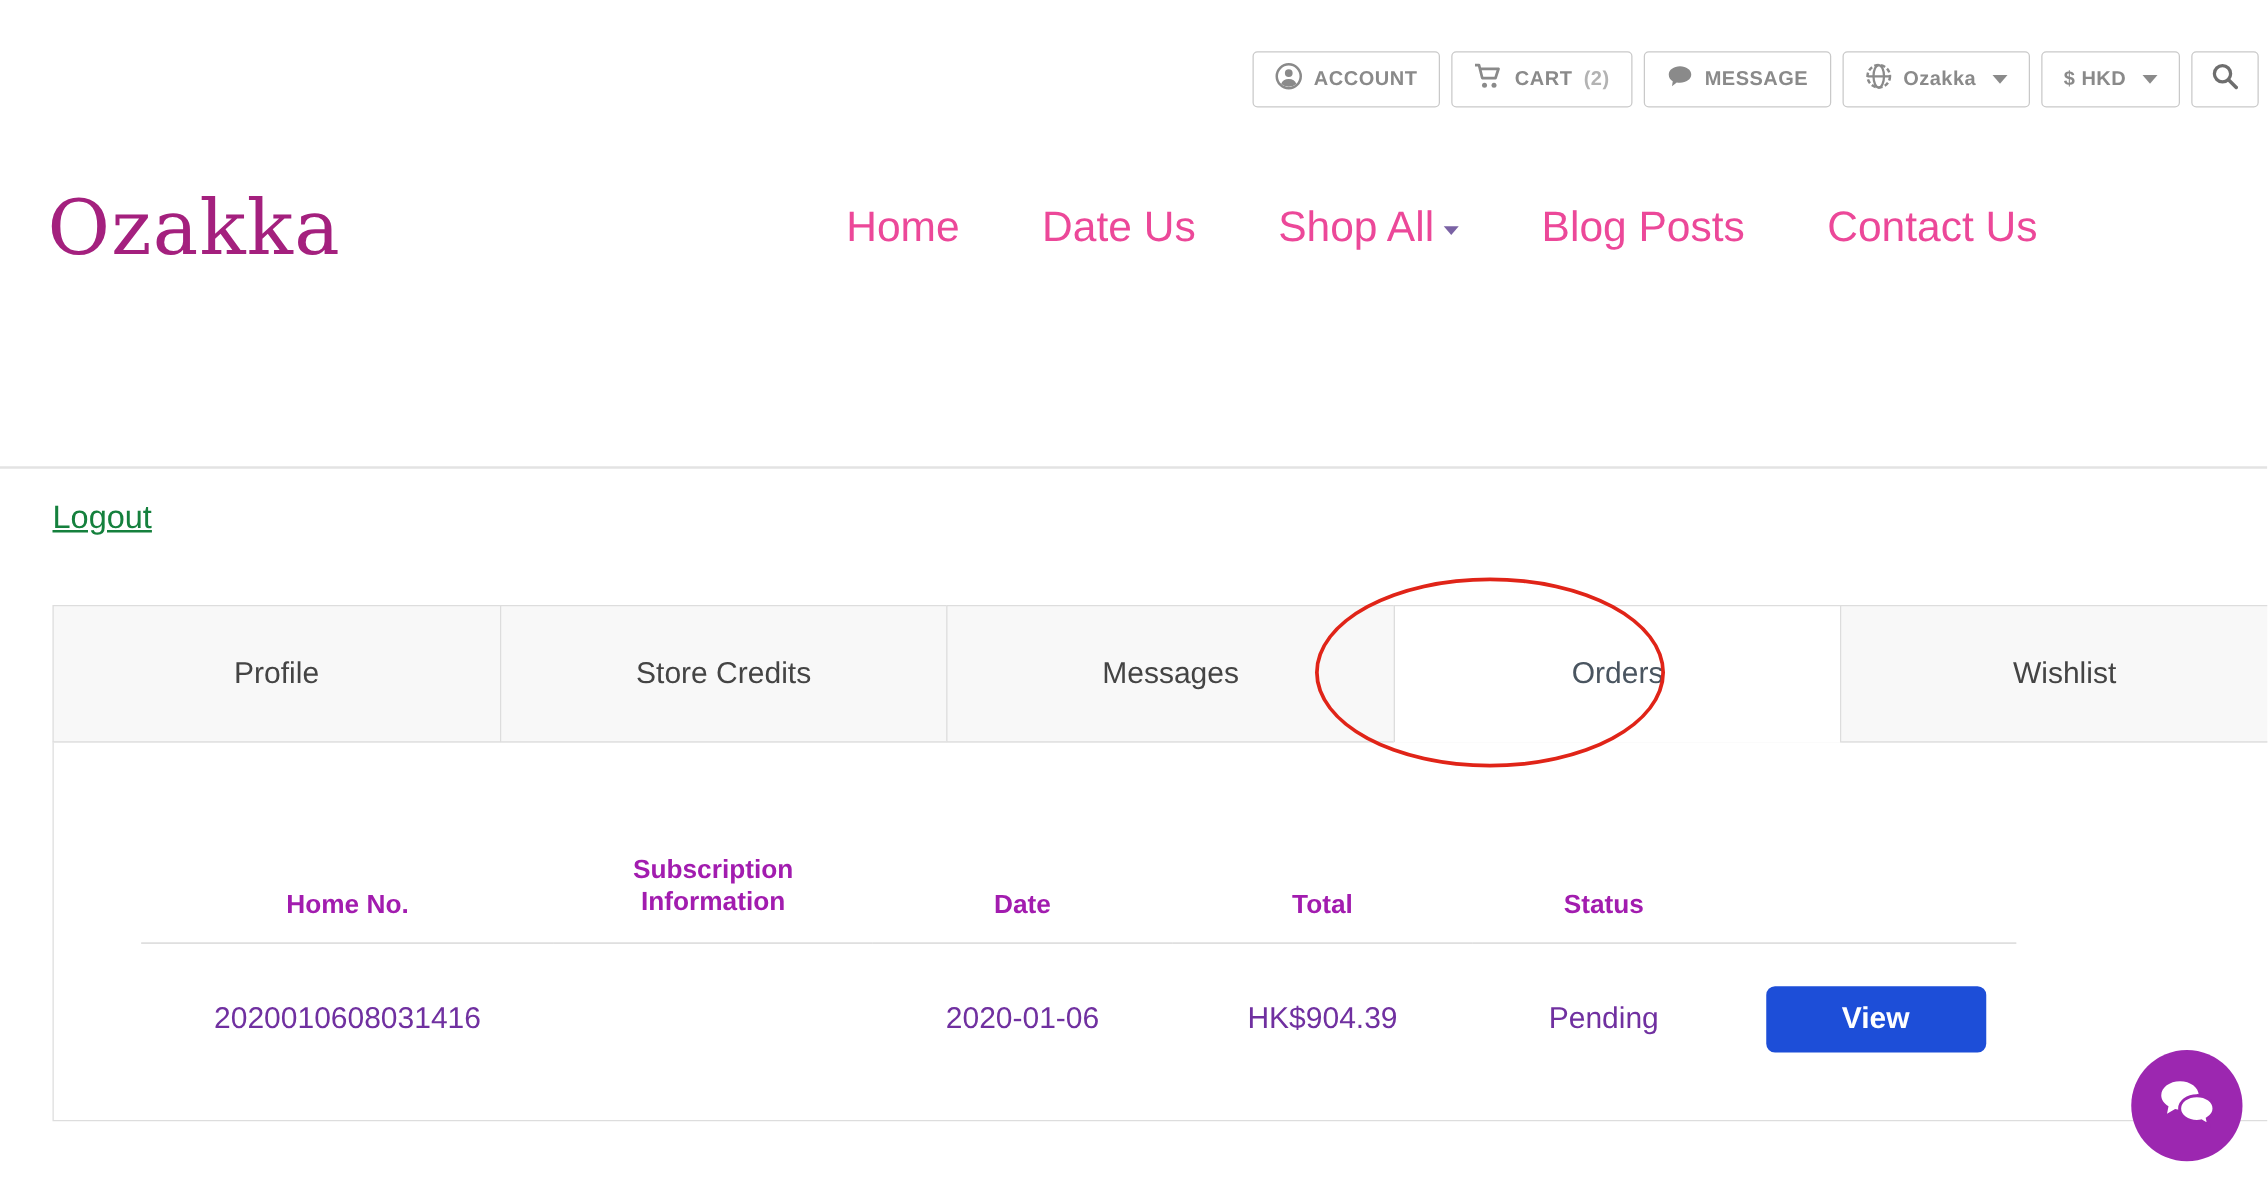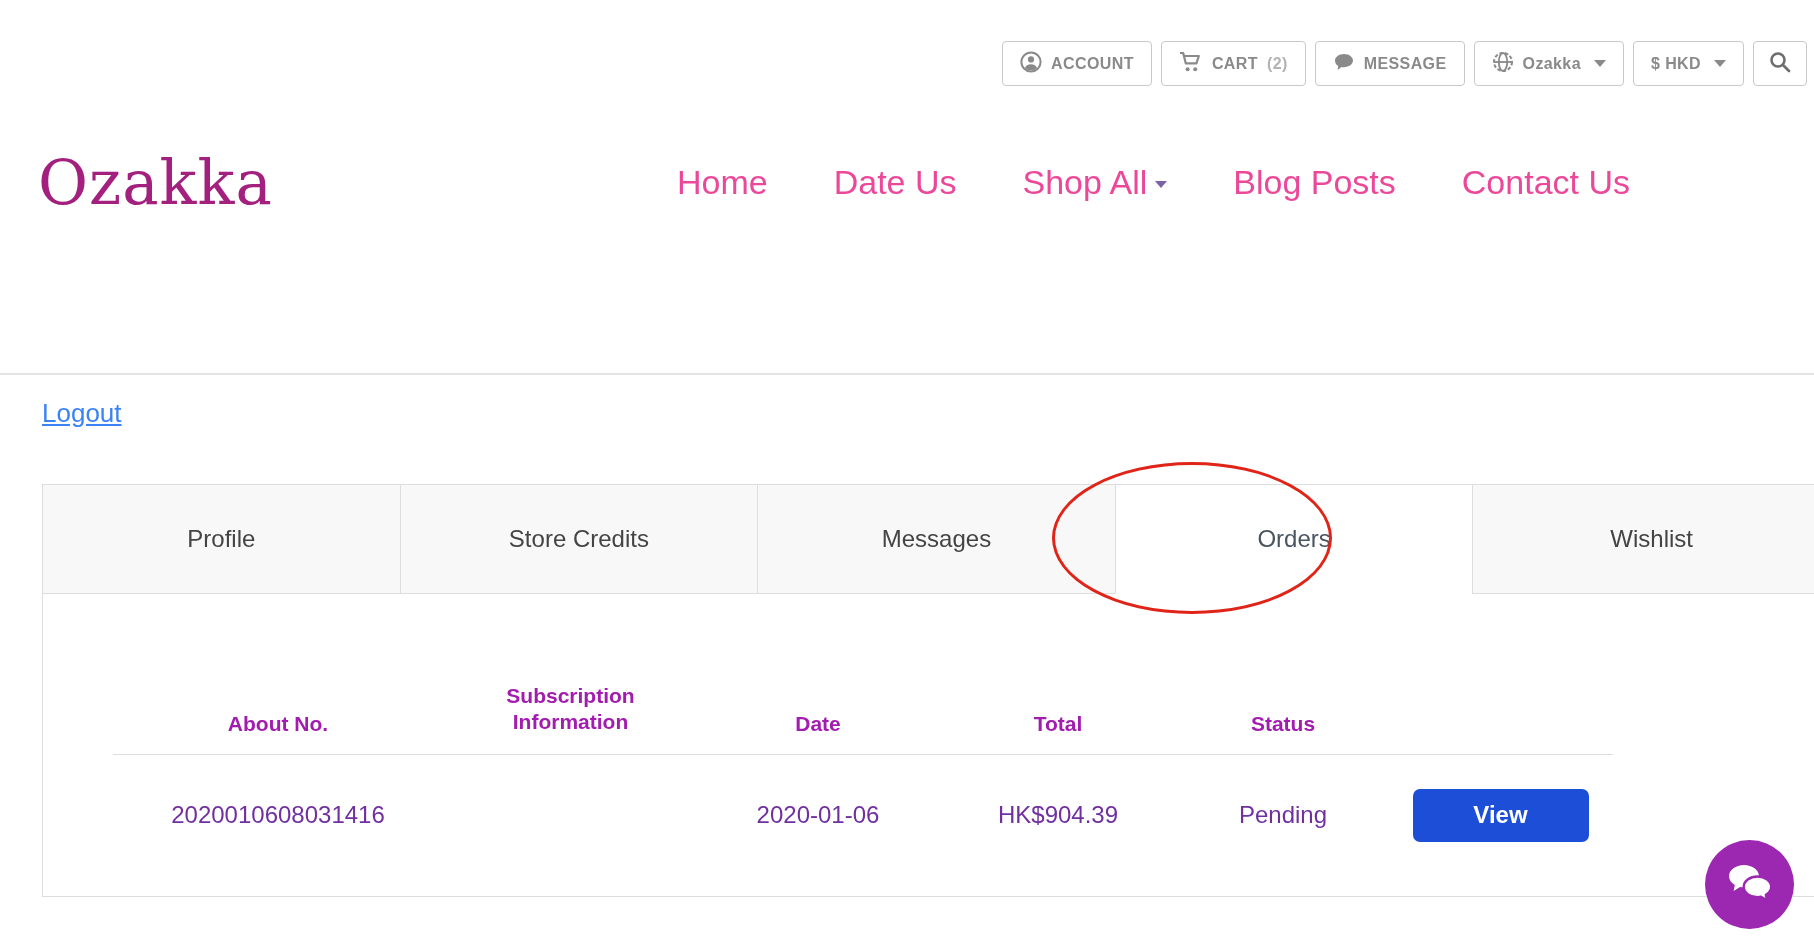--- a/index.html
+++ b/index.html
@@ -23,21 +23,21 @@
   
   .logo { position:absolute; left:38px; top:152px; font-family:"DejaVu Serif", serif;
     font-size:61px; line-height:1; color:#a4207e; font-weight:500; letter-spacing:1px; cursor:pointer; }
   .mainnav { position:absolute; top:163px; right:184px; display:flex; gap:66px; align-items:center; }
   .nav-link { display:flex; align-items:center; gap:8px; color:#ec4899; font-size:34px; text-decoration:none; cursor:pointer; }
   .caret-nav { width:0; height:0; border-left:6px solid transparent; border-right:6px solid transparent; border-top:7px solid #7a62a4; margin-top:4px; }
 
   .divider { position:absolute; left:0; top:373px; width:1814px; height:2px; background:#e3e3e3; }
 
   
-  .logout { position:absolute; left:42px; top:398px; font-size:26px; color:#3b82f6; text-decoration:underline; cursor:pointer; }
+  .logout { position:absolute; left:42px; top:398px; font-size:26px; color:#15803d; text-decoration:underline; cursor:pointer; }
 
   
   .account-box { position:absolute; left:42px; top:484px; width:1789px; }
   .tabs { display:flex; position:relative; z-index:2; }
   .tab {
     flex:1 1 0; height:110px; display:flex; align-items:center; justify-content:center;
     background:#f8f8f8; border:1px solid #ddd; margin-left:-1px; cursor:pointer;
     font-size:24px; color:#444;
   }
   .tab:first-child { margin-left:0; }
@@ -185,21 +185,21 @@
         <colgroup>
           <col class="col1">
             <col class="col2">
             <col class="col3">
             <col class="col4">
             <col class="col5">
             <col class="col6">
         </colgroup>
         <thead>
           <tr>
-            <th>About No.</th>
+            <th>Home No.</th>
             <th>
               <span class="wrap">Subscription Information</span>
             </th>
             <th>Date</th>
             <th>Total</th>
             <th>Status</th>
             <th></th>
           </tr>
         </thead>
         <tbody>

